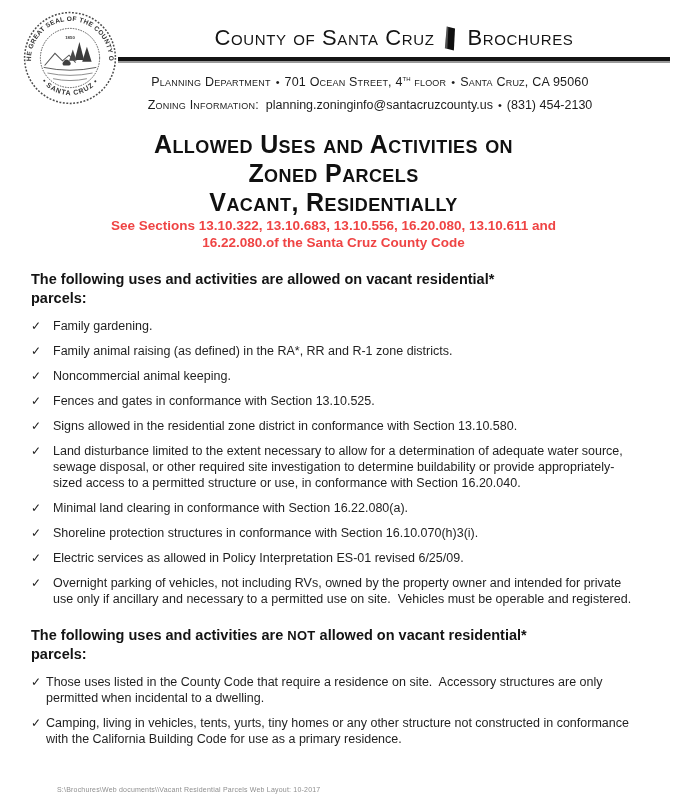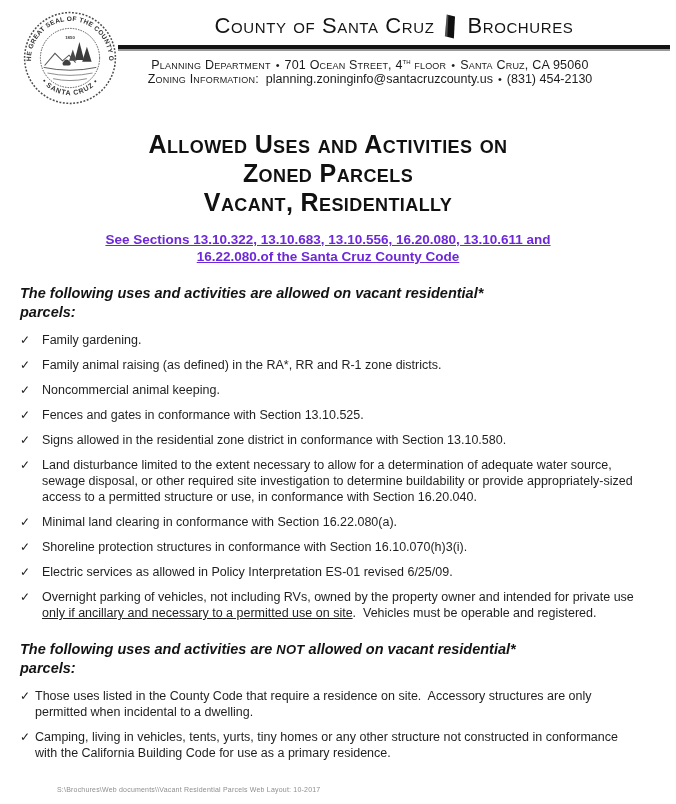--- a/index.html
+++ b/index.html
@@ -5,45 +5,45 @@
   * { margin:0; padding:0; box-sizing:border-box; }
   html,body { background:#ffffff; }
   .page {
     position:relative; width:676px; height:804px; margin:0 auto;
     background:#ffffff; color:#1d1d1d; overflow:hidden;
     font-family:"Liberation Sans", sans-serif;
   }
 
   
   .seal { position:absolute; left:23px; top:11px; width:94px; height:94px; }
-  .header-right { position:absolute; left:118px; top:8px; width:552px; }
+  .header-right { position:absolute; left:118px; top:20px; width:552px; }
   .brand-row { display:flex; justify-content:center; align-items:center; gap:9px; height:36px; }
   .brand-text { font-variant:small-caps; font-weight:500; font-size:22px; letter-spacing:0.6px; color:#151515; white-space:nowrap; }
   .book-icon-svg { width:15px; height:31px; display:block; }
   .rule-black { height:4px; background:#141414; margin-top:1px; }
   .rule-gray  { height:2px; background:#9a9a9a; }
-  .contact { width:468px; margin:4px 0 0 18px; text-align:center; font-size:12.5px; line-height:14px; font-weight:500; color:#1b1b1b; }
+  .contact { width:468px; margin:4px 0 0 18px; text-align:center; font-size:12.5px; line-height:23px; font-weight:500; color:#1b1b1b; }
   .sc { font-variant:small-caps; letter-spacing:0.2px; }
   .contact sup { font-size:8px; vertical-align:super; font-variant:small-caps; }
   .bullet { display:inline-block; margin:0 5px; font-size:11px; }
 
   
-  .content { padding:130px 40px 0 20px; }
+  .content { padding:130px 40px 0 31px; }
   .doc-title { text-align:center; font-weight:bold; font-variant:small-caps; font-size:25px; line-height:29px; letter-spacing:0.4px; color:#111; }
-  .doc-subtitle { margin-top:14px; text-align:center; font-weight:bold; font-size:13.5px; line-height:17px; color:#6d28d9;text-decoration:underline; }
+  .doc-subtitle { text-align:center; font-weight:bold; font-size:13.5px; line-height:17px; color:#ef4444; }
 
-  .section-heading { margin-top:19px; font-weight:bold; font-size:14.5px; line-height:19px; color:#141414;font-style:italic; }
+  .section-heading { margin-top:19px; font-weight:bold; font-size:14.5px; line-height:19px; color:#141414; }
   .not-word { font-size:13px; letter-spacing:0.3px; }
 
   .checklist { margin-top:10px; }
   .check-item { display:flex; margin-bottom:9px; font-size:12.5px; line-height:16px; color:#1f1f1f; }
   .check-mark { flex:none; width:22px; font-size:12px; color:#222; }
   .checklist.tight .check-mark { width:15px; }
   .item-text { flex:1; white-space:pre-wrap; }
-  .u { text-decoration:underline; }
+  .u { }
 
   .footer-path { position:absolute; left:57px; bottom:11px; font-size:7px; letter-spacing:0.2px; color:#8f8f8f; }
 </style>
 </head>
 <body>
 
 <div class="page">
 
   <div class="seal">
     <svg class="seal-svg" viewBox="0 0 100 100" width="94" height="94">

